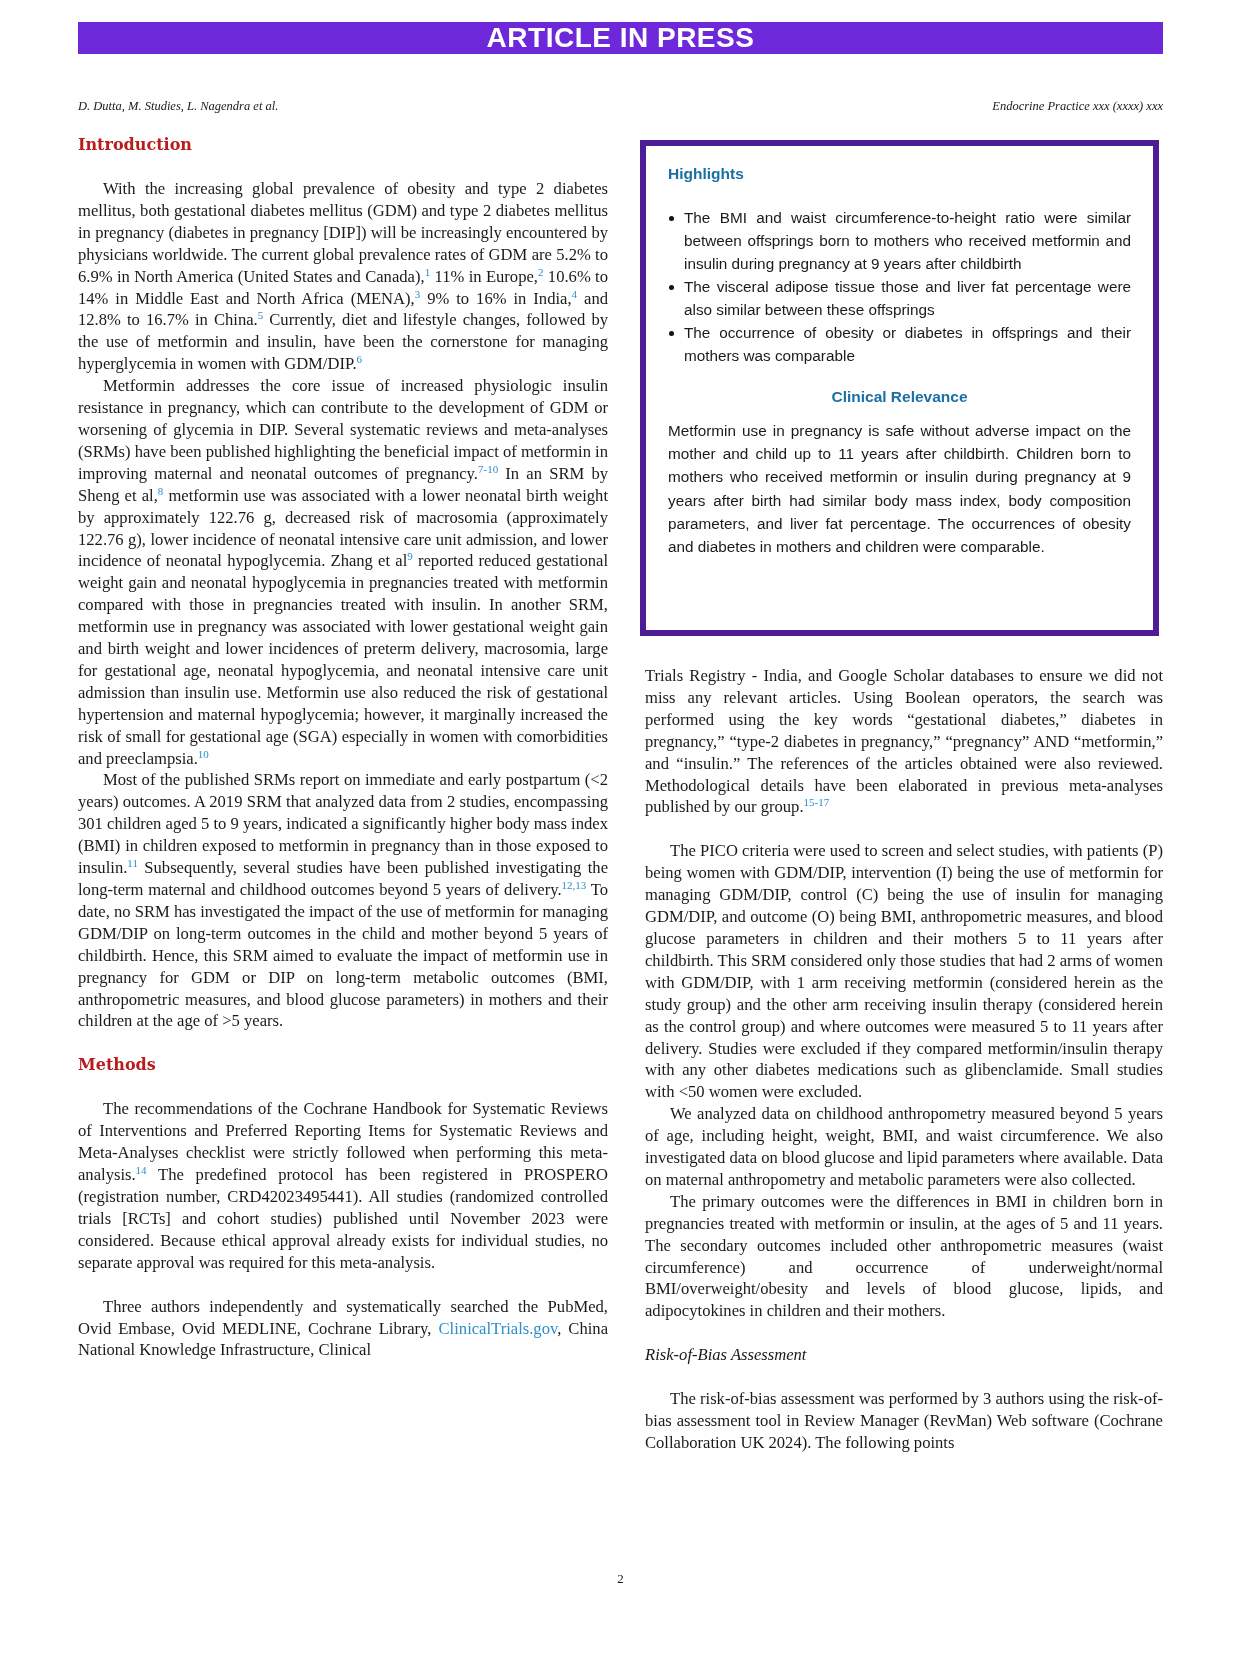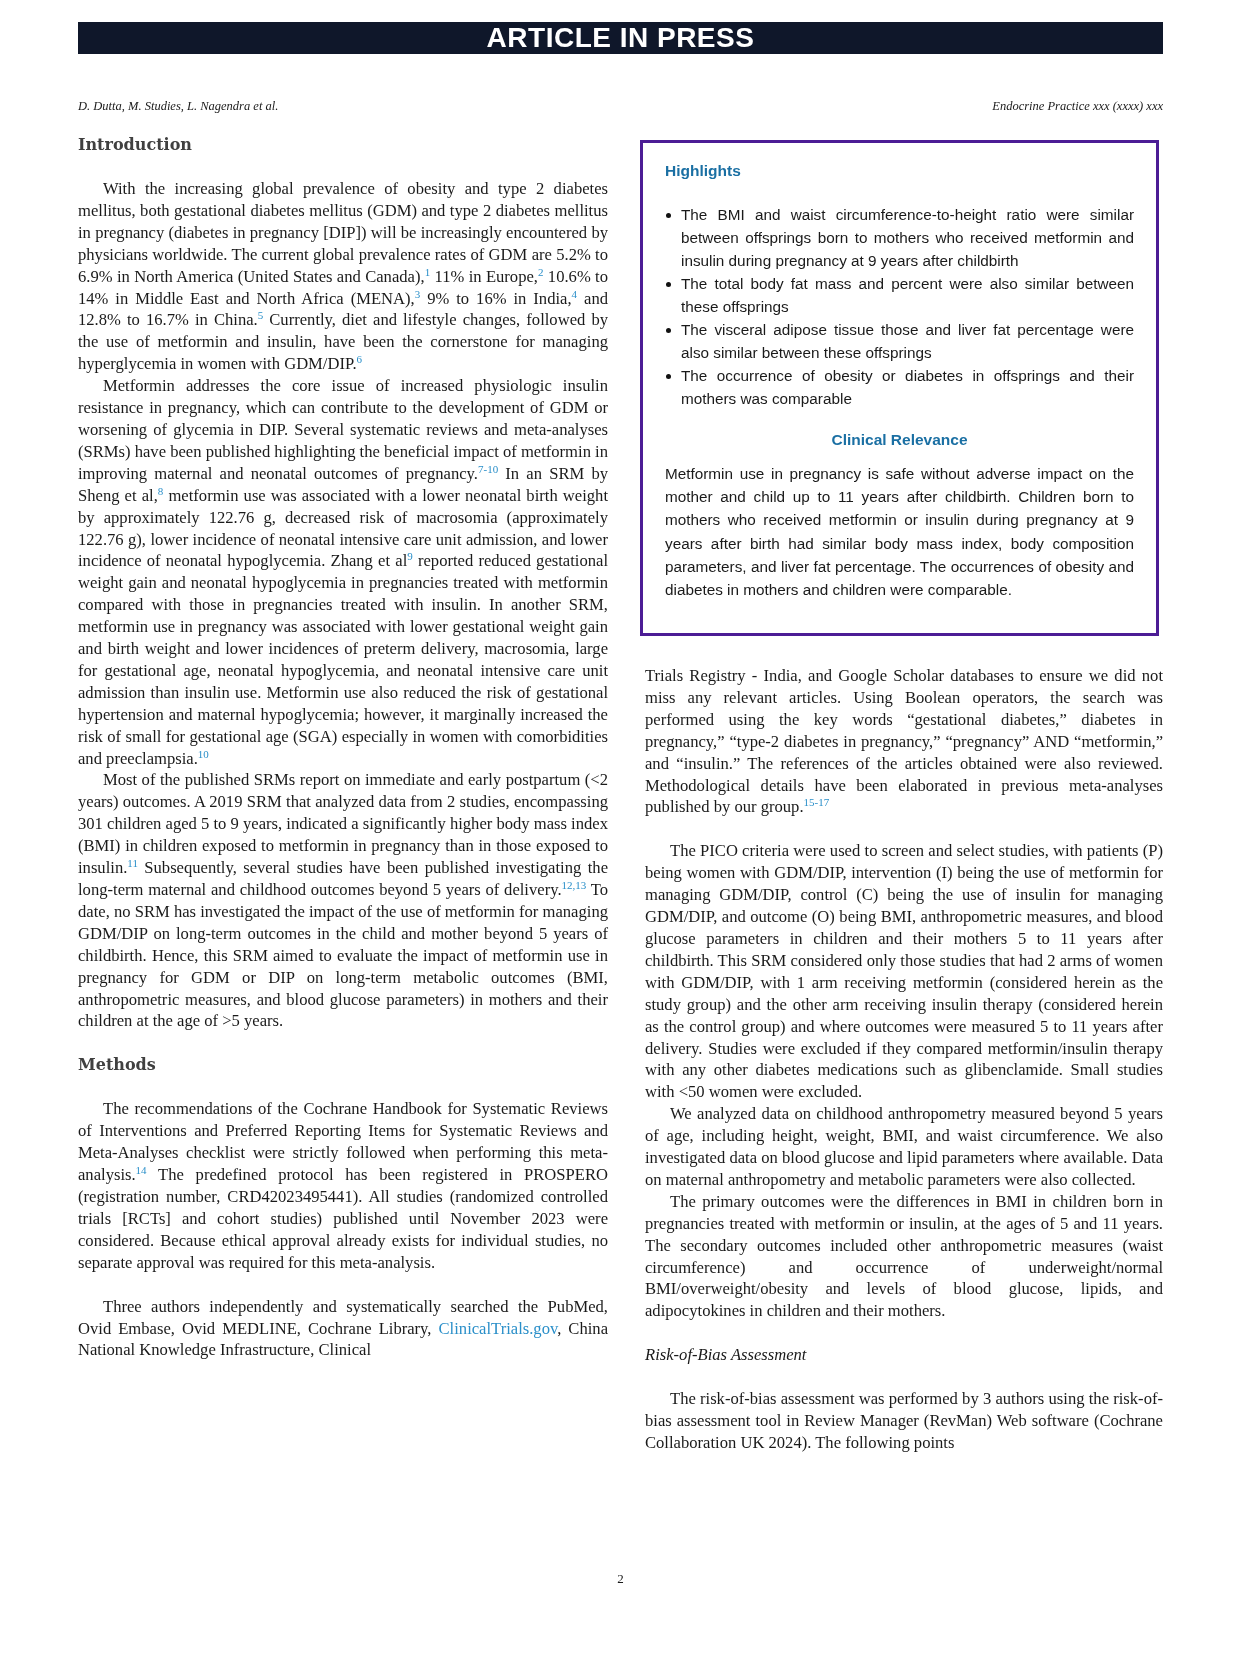--- a/index.html
+++ b/index.html
@@ -1,43 +1,43 @@
 <!DOCTYPE html>
 <html><head>
 <meta charset="utf-8">
 <style>
   html, body { margin: 0; padding: 0; background: #ffffff; }
   body { width: 1241px; height: 1654px; position: relative; overflow: hidden;
          font-family: "DejaVu Serif", "Liberation Serif", serif; color: #1a1a1a; }
   .banner { position: absolute; left: 78px; top: 22px; width: 1085px; height: 32px;
-            background: #0f172a; color: #ffffff; text-align: center;
+            background: #6d28d9; color: #ffffff; text-align: center;
             font-family: "Liberation Sans", sans-serif; font-weight: bold; font-size: 28px;
             line-height: 32px; letter-spacing: 0.5px; }
   .running-head { position: absolute; top: 99px; left: 78px; width: 1085px; height: 16px;
                   font-family: "Liberation Serif", serif; font-style: italic; font-size: 12.5px; }
   .running-head .left { position: absolute; left: 0; top: 0; }
   .running-head .right { position: absolute; right: 0; top: 0; }
 
   .col { position: absolute; font-family: "Liberation Serif", serif; font-size: 16.6px;
          line-height: 21.9px; text-align: justify; }
   .col-left { left: 78px; top: 134px; width: 530px; }
   .col-right-text { left: 645px; top: 665px; width: 518px; }
 
   p { margin: 0; text-indent: 25px; hyphens: auto; }
   p.noindent { text-indent: 0; }
-  h2.sec { font-family: "DejaVu Serif", serif; color: #404040; font-weight: bold;
+  h2.sec { font-family: "DejaVu Serif", serif; color: #b91c1c; font-weight: bold;
            font-size: 16px; margin: 0 0 22px 0; line-height: 22px; }
   h3.subsec { font-family: "Liberation Serif", serif; font-style: italic; font-weight: normal;
               font-size: 16.6px; margin: 0 0 22px 0; line-height: 22px; }
   .gap-sm { height: 22px; }
   sup { color: #2a8fc9; font-size: 11px; line-height: 0; vertical-align: 6px; }
   a.link { color: #2a8fc9; text-decoration: none; }
 
   .hbox { position: absolute; left: 640px; top: 140px; width: 519px; height: 496px;
-          border: 3px solid #4c1d95; box-sizing: border-box;
+          border: 6px solid #4c1d95; box-sizing: border-box;
           font-family: "Liberation Sans", sans-serif; padding: 18px 22px 0 22px; }
   .hbox h4 { margin: 0; color: #1a6fa3; font-size: 15.5px; font-weight: bold; line-height: 20px; }
   .hbox ul { list-style: none; margin: 22px 0 0 0; padding: 0; }
   .hbox li { position: relative; padding-left: 16px; font-size: 15.3px; line-height: 23px;
              text-align: justify; }
   .hbox li .bullet { position: absolute; left: 0; top: 0; width: 10px; }
   .hbox li .bullet::before { content: ""; position: absolute; left: 1px; top: 10px; width: 5px; height: 5px;
                              background: #111; border-radius: 50%; }
   .hbox .clin-title { margin-top: 20px; text-align: center; }
   .hbox .clin-text { margin: 12px 0 0 0; font-size: 15.3px; line-height: 23.2px; text-align: justify; }
@@ -66,21 +66,20 @@
   <h2 class="sec">Methods</h2>
   <p><span>The recommendations of the Cochrane Handbook for Systematic Reviews of Interventions and Preferred Reporting Items for Systematic Reviews and Meta-Analyses checklist were strictly followed when performing this meta-analysis.</span><sup>14</sup><span> The predefined protocol has been registered in PROSPERO (registration number, CRD42023495441). All studies (randomized controlled trials [RCTs] and cohort studies) published until November 2023 were considered. Because ethical approval already exists for individual studies, no separate approval was required for this meta-analysis.</span></p>
   <div class="gap-sm"></div>
   <p><span>Three authors independently and systematically searched the PubMed, Ovid Embase, Ovid MEDLINE, Cochrane Library, </span><a class="link">ClinicalTrials.gov</a><span>, China National Knowledge Infrastructure, Clinical</span></p>
 </div>
 
 <div class="hbox">
   <h4>Highlights</h4>
   <ul>
     <li><span class="bullet"></span><span>The BMI and waist circumference-to-height ratio were similar between offsprings born to mothers who received metformin and insulin during pregnancy at 9 years after childbirth</span></li>
-    <li><span class="bullet"></span><span>The total body fat mass and percent were also similar between these offsprings</span></li>
     <li><span class="bullet"></span><span>The visceral adipose tissue those and liver fat percentage were also similar between these offsprings</span></li>
     <li><span class="bullet"></span><span>The occurrence of obesity or diabetes in offsprings and their mothers was comparable</span></li>
   </ul>
   <h4 class="clin-title">Clinical Relevance</h4>
   <p class="clin-text noindent">Metformin use in pregnancy is safe without adverse impact on the mother and child up to 11 years after childbirth. Children born to mothers who received metformin or insulin during pregnancy at 9 years after birth had similar body mass index, body composition parameters, and liver fat percentage. The occurrences of obesity and diabetes in mothers and children were comparable.</p>
 </div>
 
 <div class="col col-right-text">
   <p class="noindent"><span>Trials Registry - India, and Google Scholar databases to ensure we did not miss any relevant articles. Using Boolean operators, the search was performed using the key words “gestational diabetes,” diabetes in pregnancy,” “type-2 diabetes in pregnancy,” “pregnancy” AND “metformin,” and “insulin.” The references of the articles obtained were also reviewed. Methodological details have been elaborated in previous meta-analyses published by our group.</span><sup>15-17</sup></p>
   <div class="gap-sm"></div>

